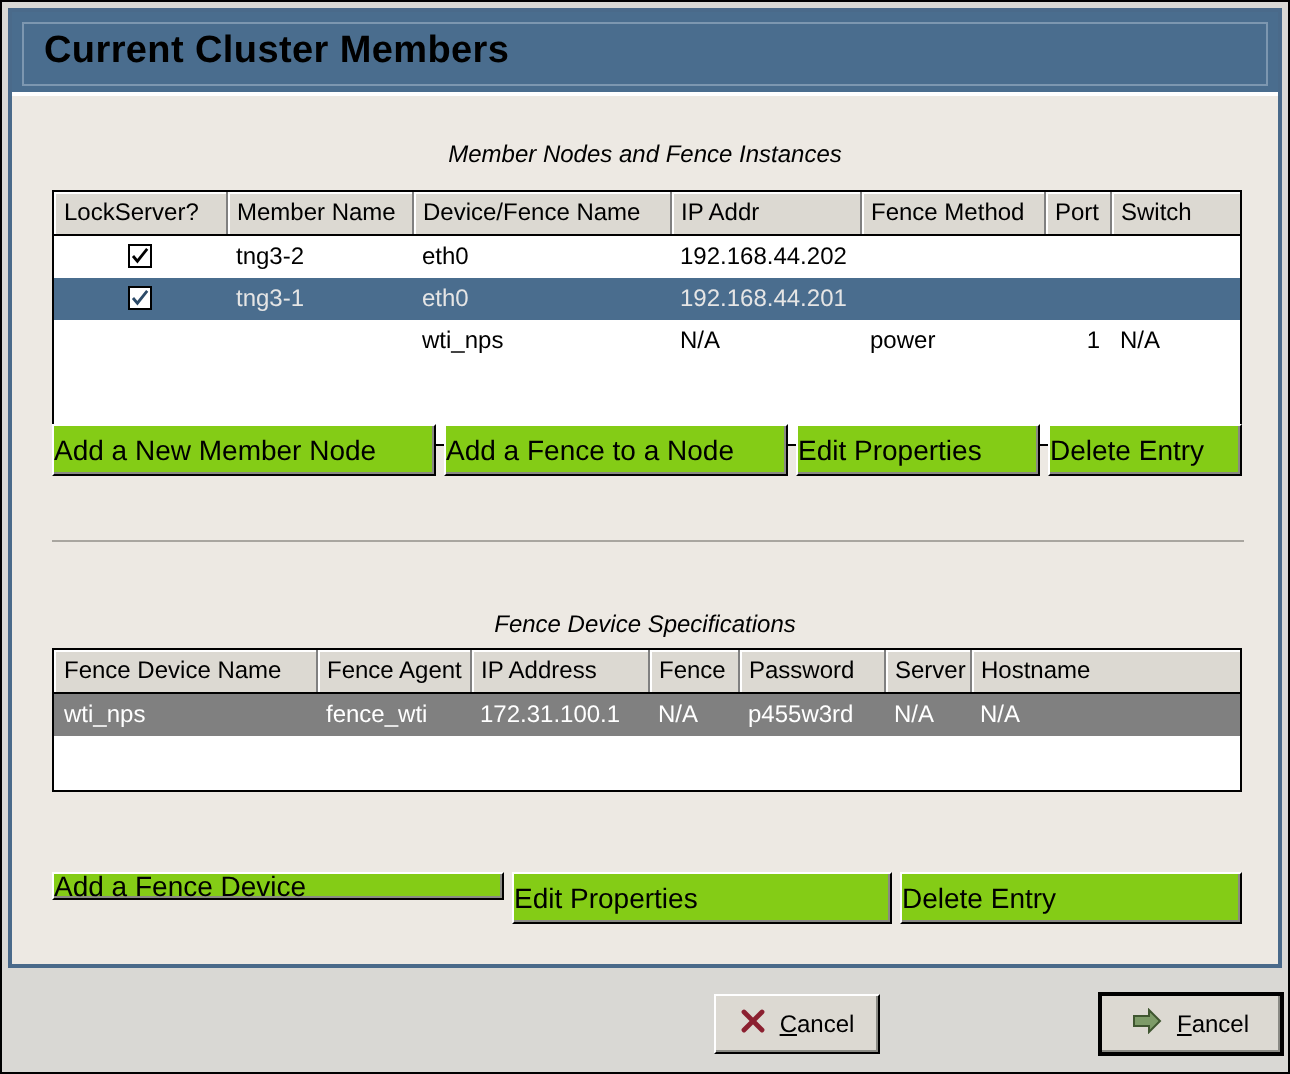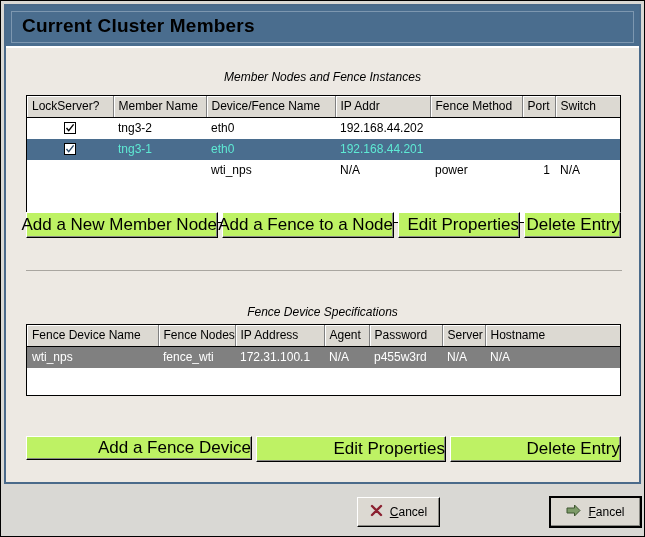--- a/index.html
+++ b/index.html
@@ -79,47 +79,47 @@
   }
   table.grid th:last-child{border-right:none;}
   table.grid td{
     padding:2px 5px;
     height:21px;
     box-sizing:border-box;
     white-space:nowrap;
     overflow:hidden;
     background:transparent;
   }
-  tr.row-sel-focus td{background:#4a6d8e;color:#5eead4;}
+  tr.row-sel-focus td{background:#4a6d8e;color:#e5e5e5;}
   tr.row-sel-gray td{background:#808080;color:#ffffff;}
   tr.row-plain td{background:#ffffff;color:#000;}
   td.c-center{text-align:center;}
   td.c-right{text-align:right;padding-right:9px;}
 
   
   .cb{
     display:inline-block;width:12px;height:12px;
     border:1px solid #000;background:#ffffff;
     position:relative;vertical-align:-2px;
     box-sizing:border-box;
   }
   .cb svg{position:absolute;left:0;top:0;}
 
   
   .btn{
     position:absolute;
     box-sizing:border-box;
-    background:#bef264;
+    background:#84cc16;
     border-top:1px solid #ffffff;
     border-left:1px solid #ffffff;
     border-right:1px solid #000;
     border-bottom:1px solid #000;
     box-shadow:inset -1px -1px 0 #8a8a84;
-    font-size:17px;color:#000;
-    display:flex;align-items:center;justify-content:flex-end;
+    font-size:14px;color:#000;
+    display:flex;align-items:center;justify-content:flex-start;
     cursor:default;
     white-space:nowrap;
   }
   .btn .lbl{pointer-events:none;}
 
   
   .wbtn{
     position:absolute;height:30px;
     box-sizing:border-box;
     background:#dcd9d2;
@@ -251,43 +251,43 @@
             <col style="width:77px">
             <col style="width:89px">
           <col style="width:45px">
             <col style="width:73px">
             <col style="width:43px">
             <col style="width:137px">
         </colgroup>
         <thead>
           <tr>
             <th>Fence Device Name</th>
-            <th>Fence Nodes</th>
+            <th>Fence Agent</th>
             <th>IP Address</th>
-            <th>Agent</th>
+            <th>Fence</th>
             <th>Password</th>
             <th>Server</th>
             <th>Hostname</th>
           </tr>
         </thead>
         <tbody>
           <tr class="row-sel-gray">
             <td>wti_nps</td>
             <td>fence_wti</td>
             <td>172.31.100.1</td>
             <td>N/A</td>
             <td>p455w3rd</td>
             <td>N/A</td>
             <td>N/A</td>
           </tr>
         </tbody>
       </table>
     </div>
 
-    <div class="btn" style="left:20px;top:430px;width:226px;height:24px;">
+    <div class="btn" style="left:20px;top:430px;width:226px;height:14px;">
       <span class="lbl">Add a Fence Device</span>
     </div>
     <div class="btn" style="left:250px;top:430px;width:190px;height:26px;">
       <span class="lbl">Edit Properties</span>
     </div>
     <div class="btn" style="left:444px;top:430px;width:171px;height:26px;">
       <span class="lbl">Delete Entry</span>
     </div>
 
   </div>

